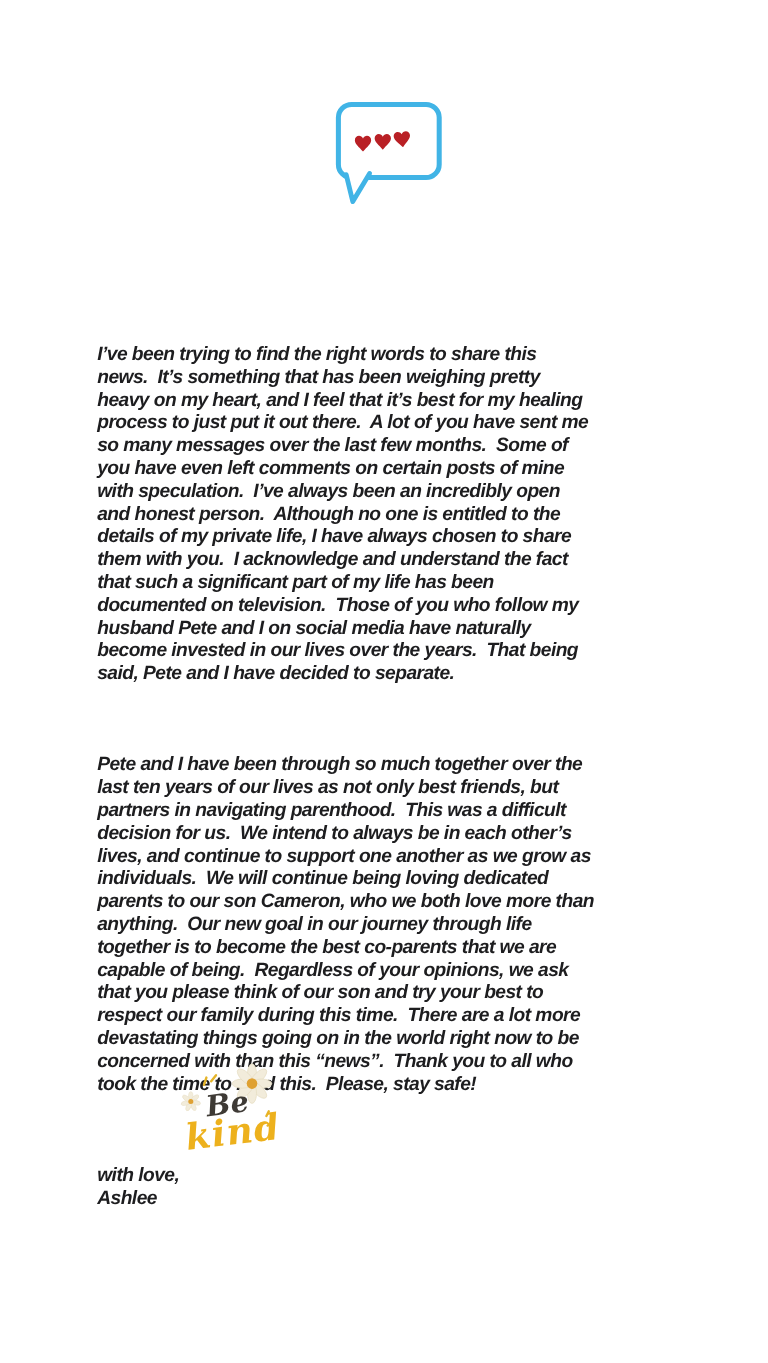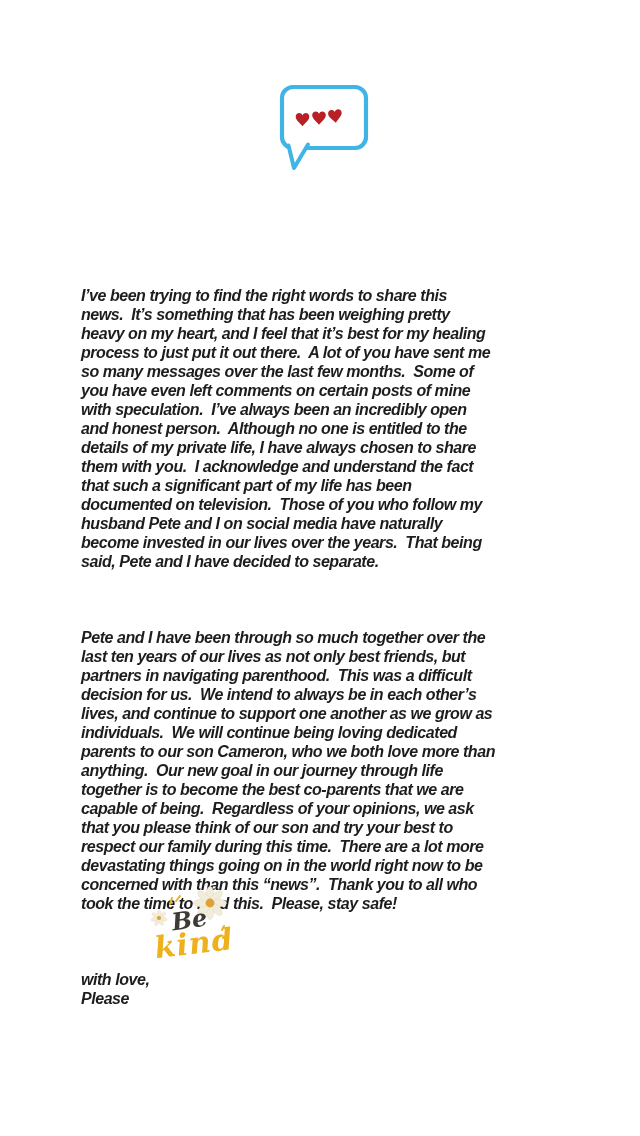--- a/index.html
+++ b/index.html
@@ -95,21 +95,21 @@
 parents to our son Cameron, who we both love more than
 anything.  Our new goal in our journey through life
 together is to become the best co-parents that we are
 capable of being.  Regardless of your opinions, we ask
 that you please think of our son and try your best to
 respect our family during this time.  There are a lot more
 devastating things going on in the world right now to be
 concerned with than this “news”.  Thank you to all who
 took the time to read this.  Please, stay safe!</div>
     <div class="para">with love,
-Please</div>
+Ashlee</div>
   </div>
 
   <svg class="sticker-svg" viewBox="0 0 118 90" aria-hidden="true">
 
     <g transform="translate(64,21)">
       <g fill="#f2ecdb" stroke="#e6ddc2" stroke-width="0.6">
         <ellipse rx="3.8" ry="8.5" cy="-8" transform="rotate(0)"></ellipse>
         <ellipse rx="3.8" ry="8.5" cy="-8" transform="rotate(45)"></ellipse>
         <ellipse rx="3.8" ry="8.5" cy="-8" transform="rotate(90)"></ellipse>
         <ellipse rx="3.8" ry="8.5" cy="-8" transform="rotate(135)"></ellipse>

